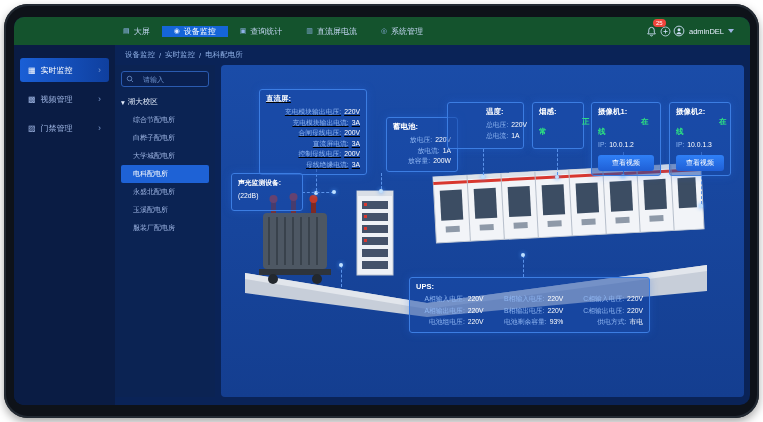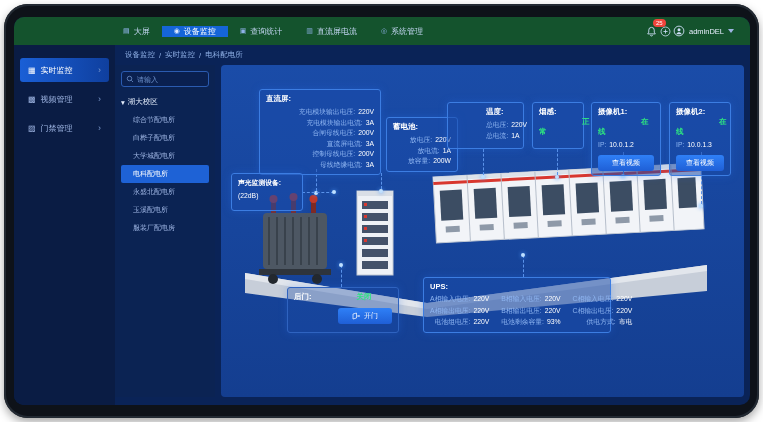--- a/index.html
+++ b/index.html
@@ -31,21 +31,21 @@
   .side-item.active { background:linear-gradient(90deg,#1a5fd6,#0f3f9e); color:#fff; }
   .side-ico { font-size:8px; }
   .side-chev { margin-left:auto; font-size:9px; color:#7f9cd0; }
 
   .right-col { flex:1; display:flex; flex-direction:column; min-width:0; }
   .breadcrumb { height:20px; display:flex; align-items:center; gap:4px; padding:0 10px; font-size:7.5px; color:#8fb0e6; flex:none; }
   .content-row { flex:1; display:flex; min-height:0; padding:0 6px 8px 0; }
 
   
   .tree { width:100px; background:#0b2353; margin-right:6px; padding:6px; display:flex; flex-direction:column; flex:none; }
-  .search { height:16px; border:1px solid #2b5bb0; border-radius:3px; display:flex; align-items:center; gap:3px;
+  .search { height:16px; border:1px solid #2b5bb0; border-radius:3px; display:flex; align-items:center; gap:9px;
             padding:0 4px; background:#0a2050; }
   .search input { flex:1; min-width:0; background:transparent; border:none; outline:none; color:#cfe0f8; font-size:7px; }
   .search input::placeholder { color:#6f92cc; }
   .tree-root { font-size:7.5px; color:#e4edfc; margin:10px 0 4px; display:flex; align-items:center; gap:3px; cursor:pointer; }
   .tree-item { font-size:7px; color:#9fb6e4; padding:4px 2px 4px 12px; cursor:pointer; border-radius:2px; }
   .tree-item.active { background:#1e62d6; color:#fff; }
 
   
   .main { flex:1; position:relative; border-radius:4px; overflow:hidden;
           background:linear-gradient(180deg,#1a4ca8 0%, #143e90 100%); }
@@ -271,21 +271,21 @@
           <div class="dot" style="left:400px; top:109px;"></div>
           <div class="conn" style="left:480px; top:87px; height:52px;"></div>
           <div class="dot" style="left:478px; top:139px;"></div>
           <div class="conn-h" style="left:81px; top:127px; width:32px;"></div>
           <div class="dot" style="left:111px; top:125px;"></div>
           <div class="conn" style="left:120px; top:200px; height:22px;"></div>
           <div class="dot" style="left:118px; top:198px;"></div>
           <div class="conn" style="left:302px; top:190px; height:22px;"></div>
           <div class="dot" style="left:300px; top:188px;"></div>
 
-          <div class="panel" style="left:38px; top:24px; width:122px;">
+          <div class="panel" style="left:38px; top:24px; width:108px;text-decoration:underline;">
             <div class="p-title">直流屏:</div>
             <div class="kv"><span class="k">充电模块输出电压:</span><span class="v">220V</span></div>
             <div class="kv"><span class="k">充电模块输出电流:</span><span class="v">3A</span></div>
             <div class="kv"><span class="k">合闸母线电压:</span><span class="v">200V</span></div>
             <div class="kv"><span class="k">直流屏电流:</span><span class="v">3A</span></div>
             <div class="kv"><span class="k">控制母线电压:</span><span class="v">200V</span></div>
             <div class="kv"><span class="k">母线绝缘电流:</span><span class="v">3A</span></div>
           </div>
 
           <div class="panel" style="left:165px; top:52px; width:72px;">
@@ -315,32 +315,22 @@
             <div class="p-title"><span>摄像机2:</span> <span class="status-green">在线</span></div>
             <div class="kv" style="text-align:left;"><span class="k">IP:</span><span class="v">10.0.1.3</span></div>
             <button class="btn">查看视频</button>
           </div>
 
           <div class="panel" style="left:10px; top:108px; width:72px; height:38px;">
             <div class="p-title" style="font-size:6.8px;">声光监测设备:</div>
             <div class="kv" style="text-align:left;"><span class="v" style="margin-left:0;">(22dB)</span></div>
           </div>
 
-          <div class="panel" style="left:66px; top:222px; width:112px; height:46px; background:rgba(25,75,170,.35); border-color:#2f63c0;">
-            <div class="p-title"><span>后门:</span> <span class="status-green">关闭</span></div>
-            <button class="btn btn-door">
-              <svg width="8" height="8" viewBox="0 0 16 16">
-                <path d="M2 14 L9 12 L9 2 L2 4 Z" fill="none" stroke="#fff" stroke-width="1.4"></path>
-                <path d="M10 8 h5 M13 6 l2 2 -2 2" stroke="#fff" stroke-width="1.4" fill="none"></path>
-              </svg>
-              <span>开门</span>
-            </button>
-          </div>
-
-          <div class="panel" style="left:202px; top:212px; width:188px;">
+
+          <div class="panel" style="left:188px; top:212px; width:241px;">
             <div class="p-title">UPS:</div>
             <div class="ups-grid">
               <div class="kv"><span class="k">A相输入电压:</span><span class="v">220V</span></div>
               <div class="kv"><span class="k">B相输入电压:</span><span class="v">220V</span></div>
               <div class="kv"><span class="k">C相输入电压:</span><span class="v">220V</span></div>
               <div class="kv"><span class="k">A相输出电压:</span><span class="v">220V</span></div>
               <div class="kv"><span class="k">B相输出电压:</span><span class="v">220V</span></div>
               <div class="kv"><span class="k">C相输出电压:</span><span class="v">220V</span></div>
               <div class="kv"><span class="k">电池组电压:</span><span class="v">220V</span></div>
               <div class="kv"><span class="k">电池剩余容量:</span><span class="v">93%</span></div>

